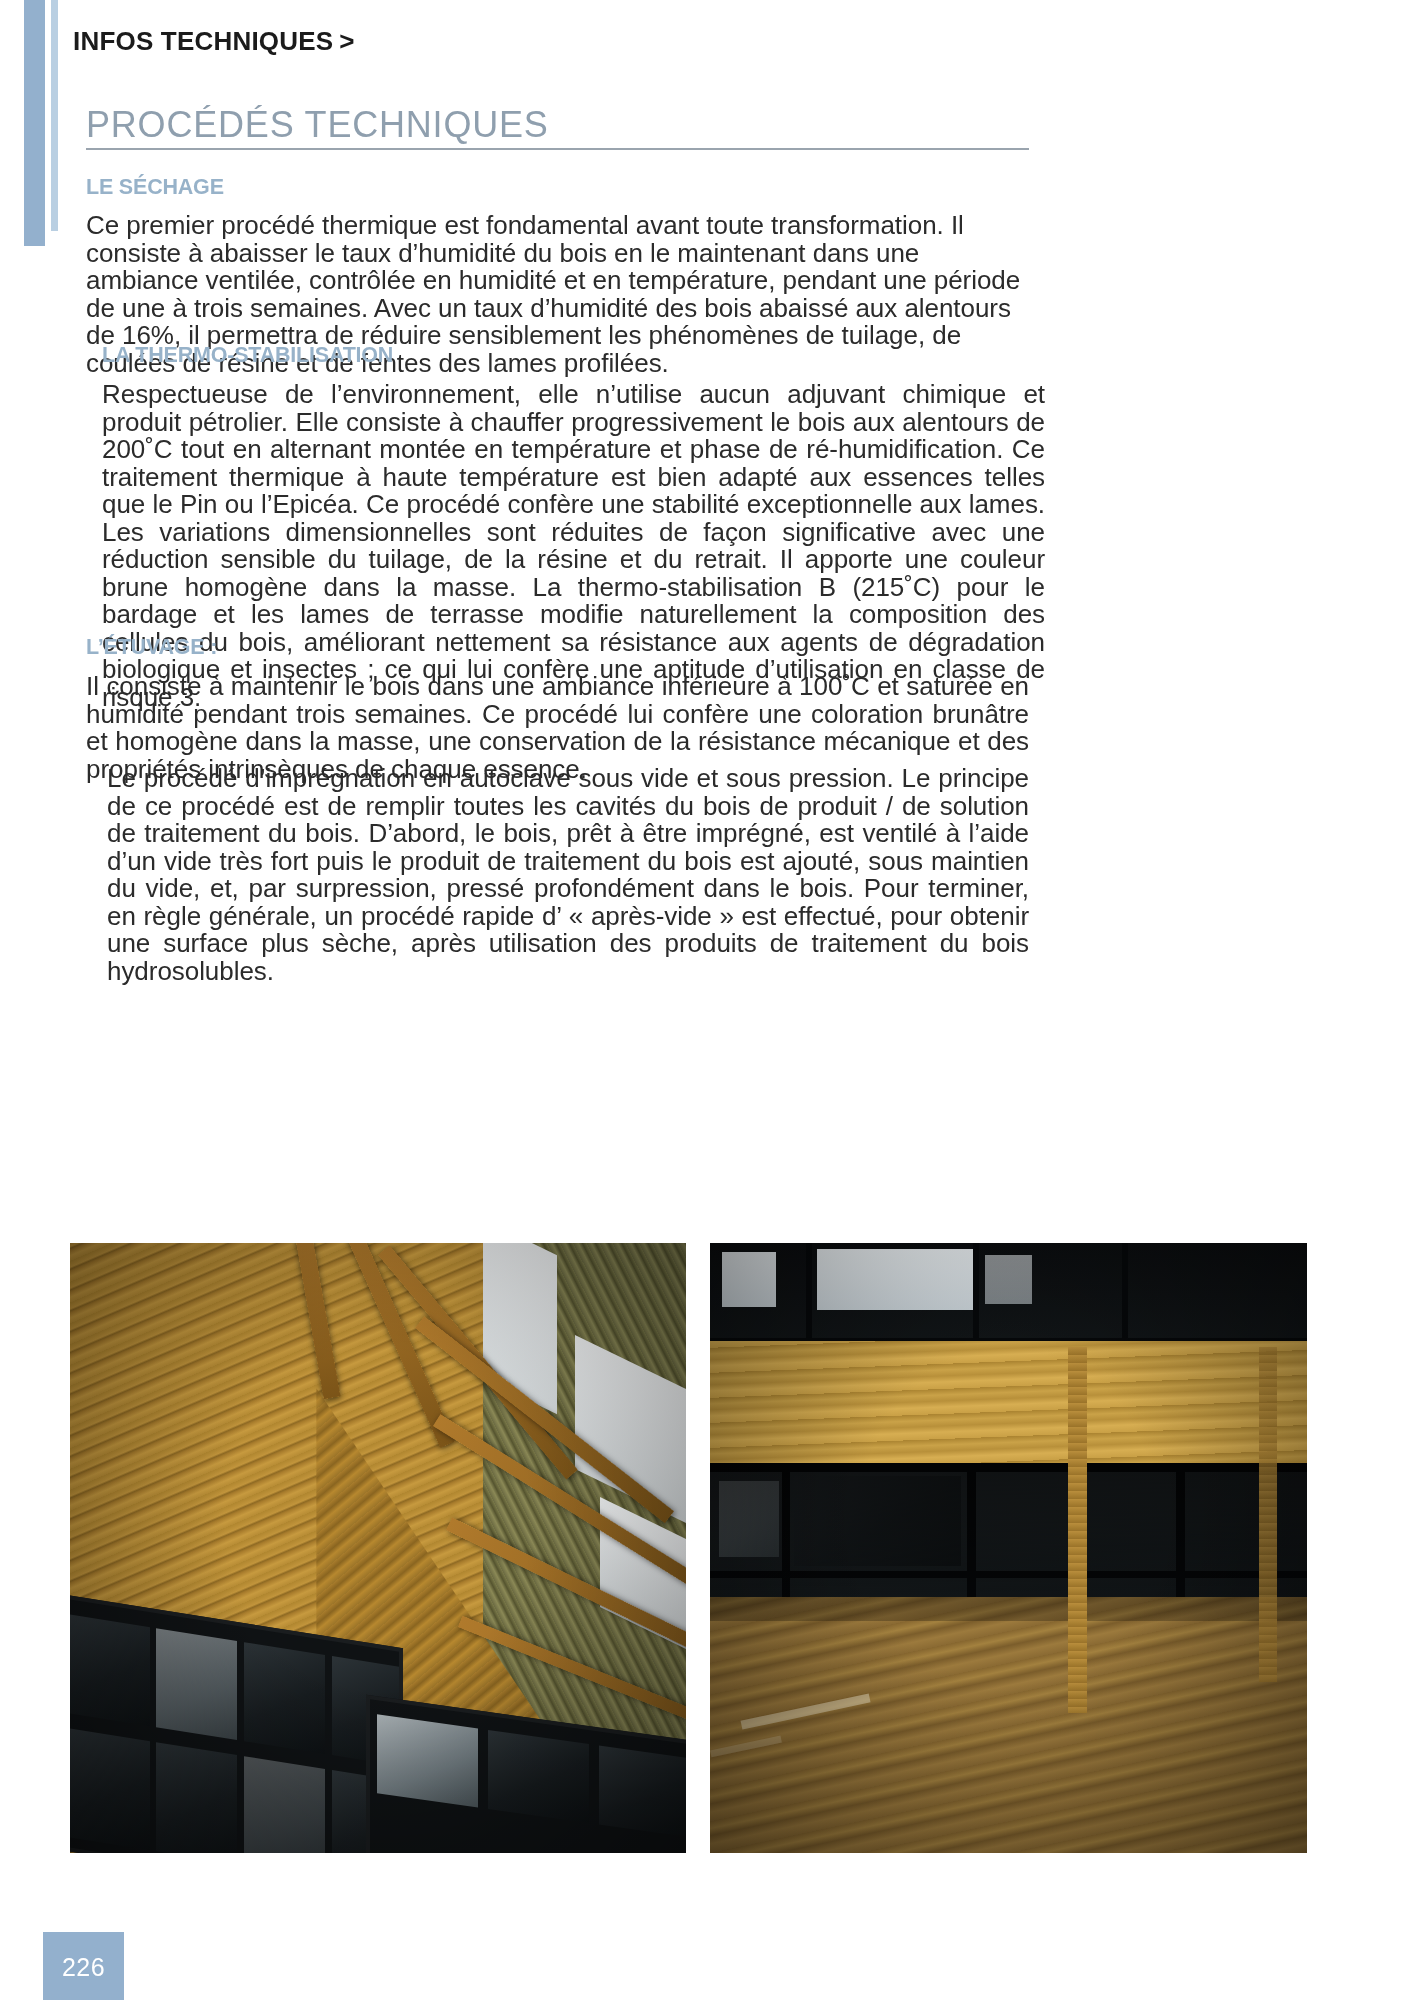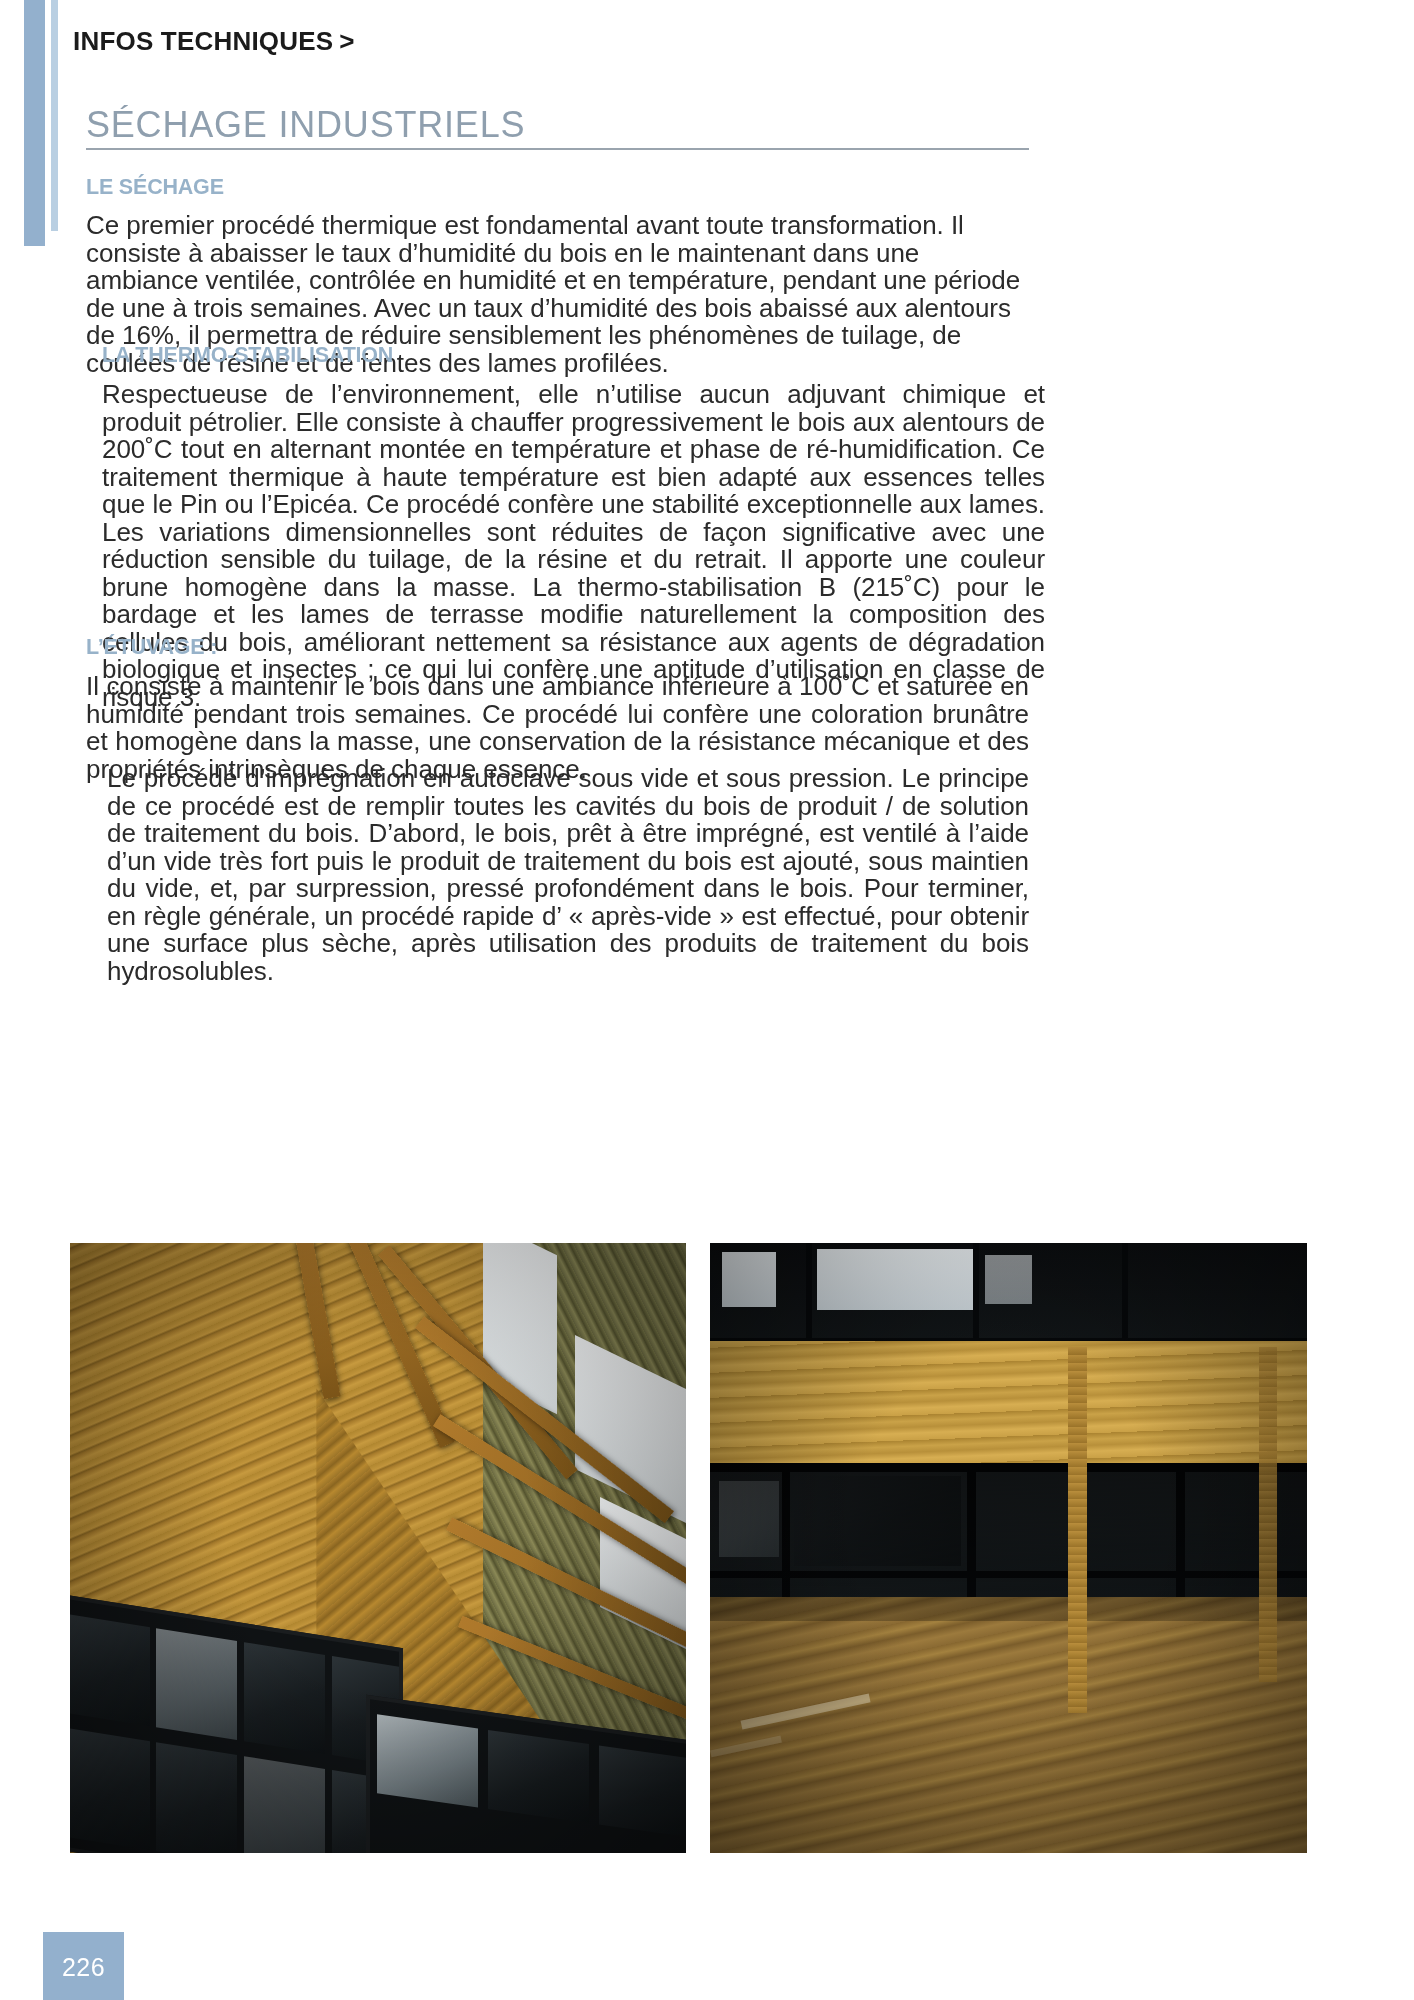--- a/index.html
+++ b/index.html
@@ -229,21 +229,21 @@
 </head>
 <body>
 
 <div class="page">
 
   <div class="rule-thick"></div>
   <div class="rule-thin"></div>
 
   <div class="kicker"><span>INFOS TECHNIQUES</span><span class="chev">&gt;</span></div>
 
-  <div class="section-title">SÉCHAGE INDUSTRIELS</div>
+  <div class="section-title">PROCÉDÉS TECHNIQUES</div>
   <div class="section-rule"></div>
 
   <div class="content">
 
     <div class="blk-sechage">
       <h3 class="sub">LE SÉCHAGE</h3>
       <p class="body nojust">Ce premier procédé thermique est fondamental avant toute transformation. Il consiste à abaisser le taux d’humidité du bois en le maintenant dans une ambiance ventilée, contrôlée en humidité et en température, pendant une période de une à trois semaines. Avec un taux d’humidité des bois abaissé aux alentours de 16%, il permettra de réduire sensiblement les phénomènes de tuilage, de coulées de résine et de fentes des lames profilées.</p>
     </div>
 
     <div class="blk-thermo">

